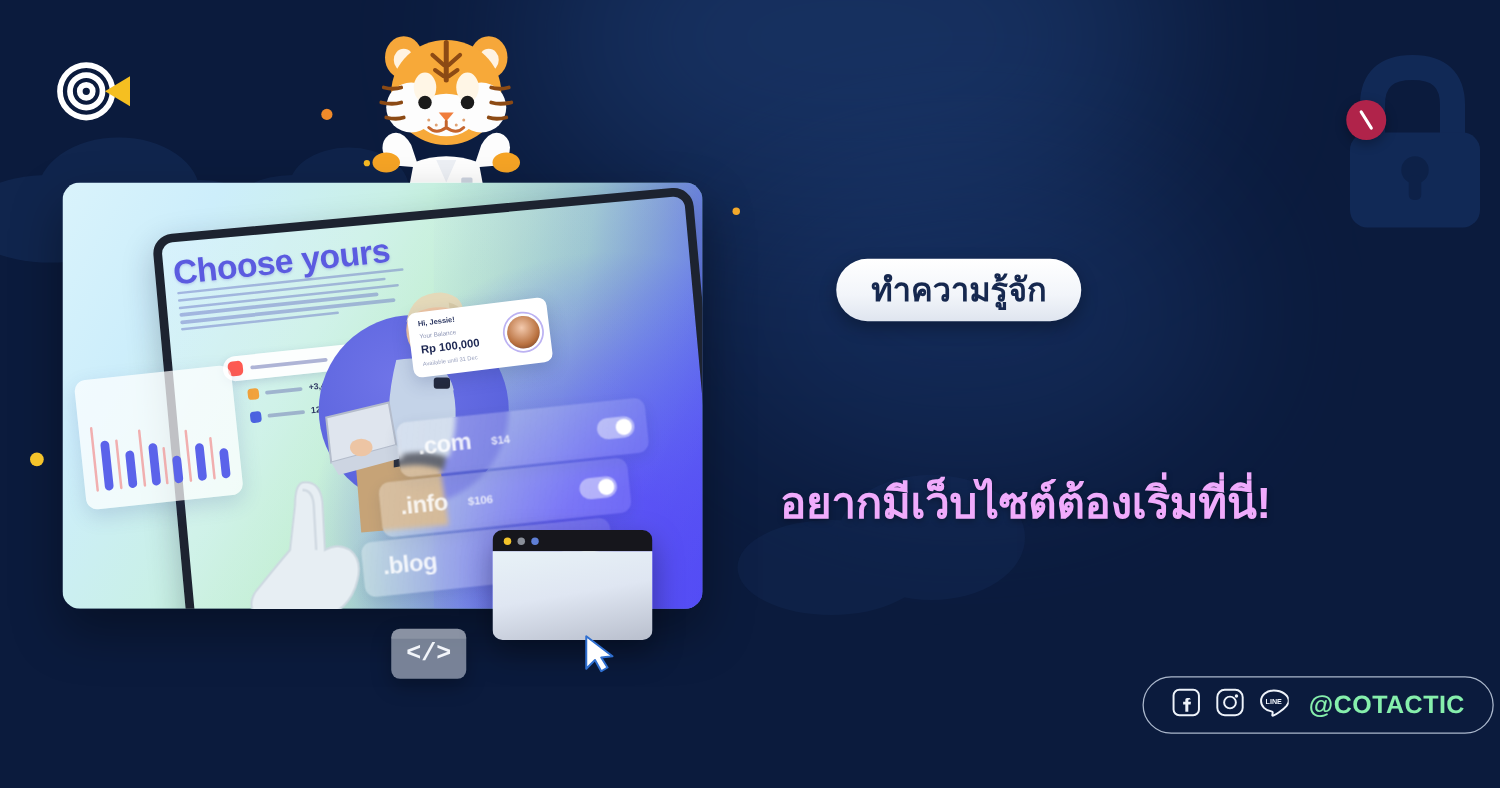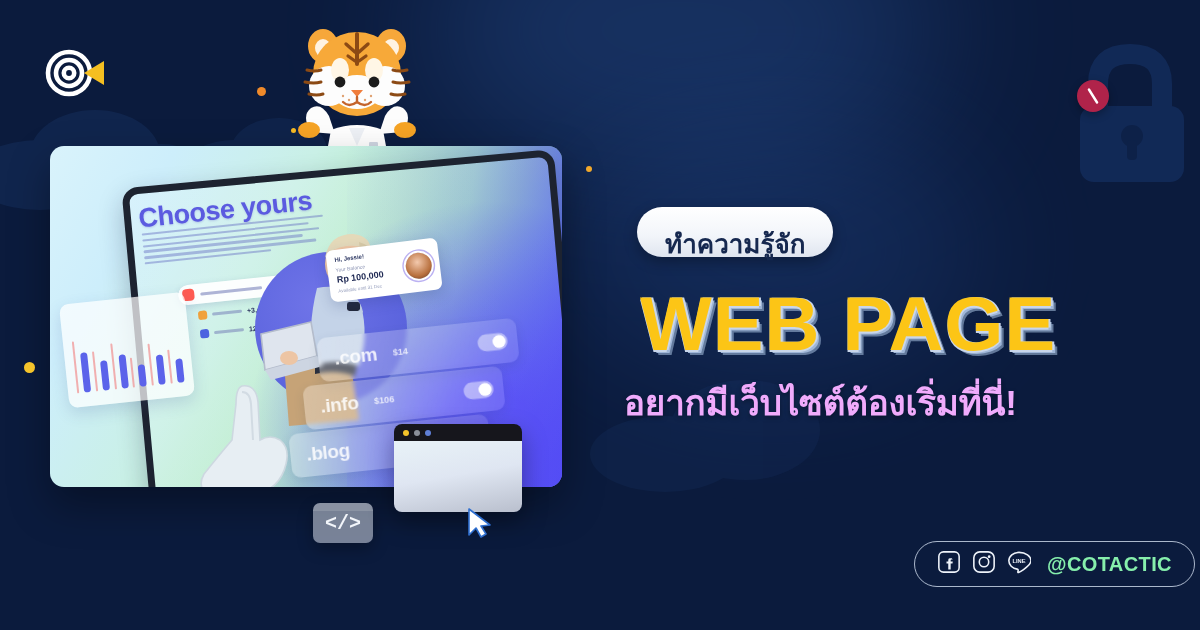--- a/index.html
+++ b/index.html
@@ -109,23 +109,23 @@
   
   .codechip{
     position:absolute;left:313px;top:503px;width:60px;height:40px;border-radius:7px;
     background:rgba(200,206,218,.58);display:flex;align-items:center;justify-content:center;
     color:#f2f5fa;font-size:20px;font-weight:700;font-family:"Liberation Mono","DejaVu Sans Mono",monospace;
     box-shadow:0 6px 16px rgba(0,0,0,.28);
   }
   .codechip::before{content:"";position:absolute;left:0;right:0;top:0;height:8px;border-radius:7px 7px 0 0;background:rgba(255,255,255,.14);}
   
   .pill{
-    position:absolute;left:637px;top:207px;height:50px;padding:0 28px;border-radius:26px;
+    position:absolute;left:669px;top:207px;height:50px;padding:0 28px;border-radius:26px;
     background:linear-gradient(180deg,#ffffff 0%,#f2f5fa 58%,#dfe5ef 100%);
-    display:flex;align-items:flex-end;justify-content:center;
+    display:flex;align-items:center;justify-content:center;
     box-shadow:0 5px 14px rgba(0,0,0,.30);
   }
   .pill span{font-size:26px;font-weight:700;color:#16284f;line-height:1;}
   .bigtitle{
     position:absolute;left:640px;top:286px;
     font-size:76px;font-weight:800;letter-spacing:1px;line-height:1;
     color:#fcc516;
     text-shadow:
       2px 0 0 #c9d6ea, 0 2px 0 #c9d6ea, 3px 3px 0 #9fb6d8,
       5px 5px 0 rgba(170,195,225,.55);
@@ -363,21 +363,20 @@
   <div class="cursor">
     <svg viewBox="0 0 26 30" width="26" height="30" aria-hidden="true">
       <path d="M3 1 L3 27 L10 20 L15 29 L20 26 L15 18 L24 17 Z" fill="#ffffff" stroke="#2f6fd0" stroke-width="1.6" stroke-linejoin="round"></path>
     </svg>
   </div>
 
   <div class="pill">
     <span>ทำความรู้จัก</span>
   </div>
 
-  <div class="bigtitle">WEB PAGE</div>
 
   <div class="subtitle">อยากมีเว็บไซต์ต้องเริ่มที่นี่!</div>
 
   <div class="lock">
     <svg viewBox="0 0 160 150" width="160" height="150" aria-hidden="true">
       <path d="M48 74 L48 48 Q48 18 80 18 Q112 18 112 48 L112 74" fill="none" stroke="#17356b" stroke-width="20" stroke-linecap="round"></path>
       <rect x="30" y="70" width="104" height="76" rx="14" fill="#17356b"></rect>
       <circle cx="82" cy="100" r="11" fill="#0f2752"></circle>
       <rect x="77" y="104" width="10" height="20" rx="4" fill="#0f2752"></rect>
     </svg>

